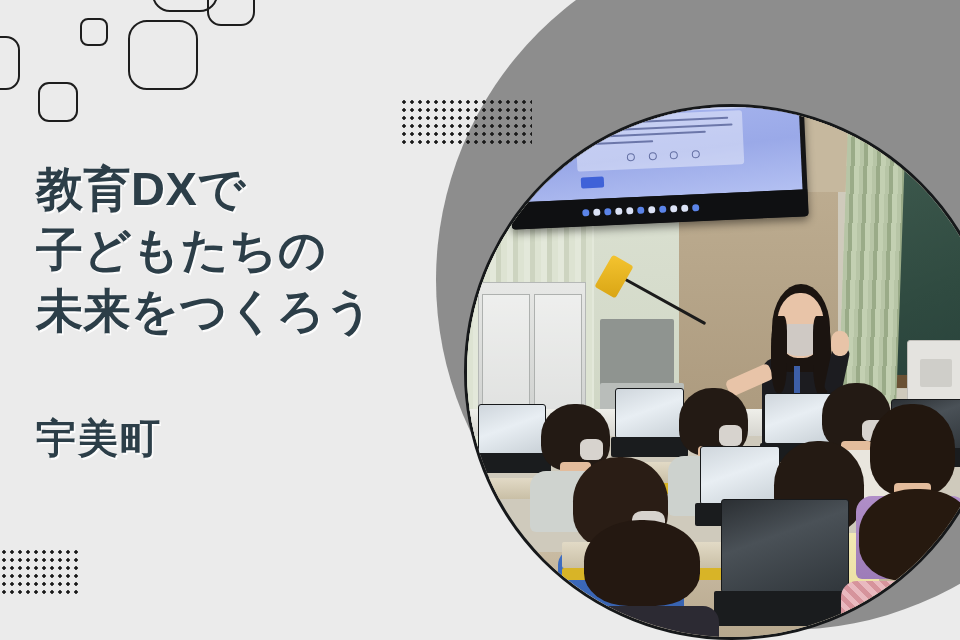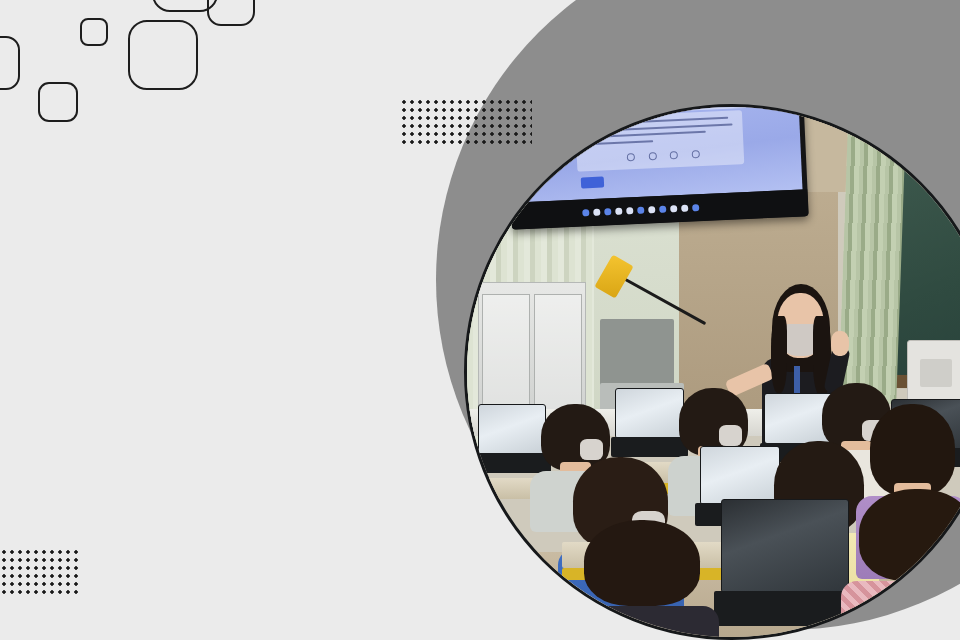--- a/index.html
+++ b/index.html
@@ -489,14 +489,20 @@
         </div>
         <div class="student" style="left:74%;top:72%;width:22%;height:30%;">
           <div class="s-head" style="background:#26190f;"></div>
           <div class="s-body" style="background:repeating-linear-gradient(45deg,#e9b9bf 0 5px,#d6949c 5px 10px);"></div>
         </div>
 
       </div>
     </div>
   </div>
 
+  <div class="text-block">
+    <h1 class="headline">教育DXで
+子どもたちの
+未来をつくろう</h1>
+    <p class="subline">宇美町</p>
+  </div>
 
 </div>
 
 </body></html>

